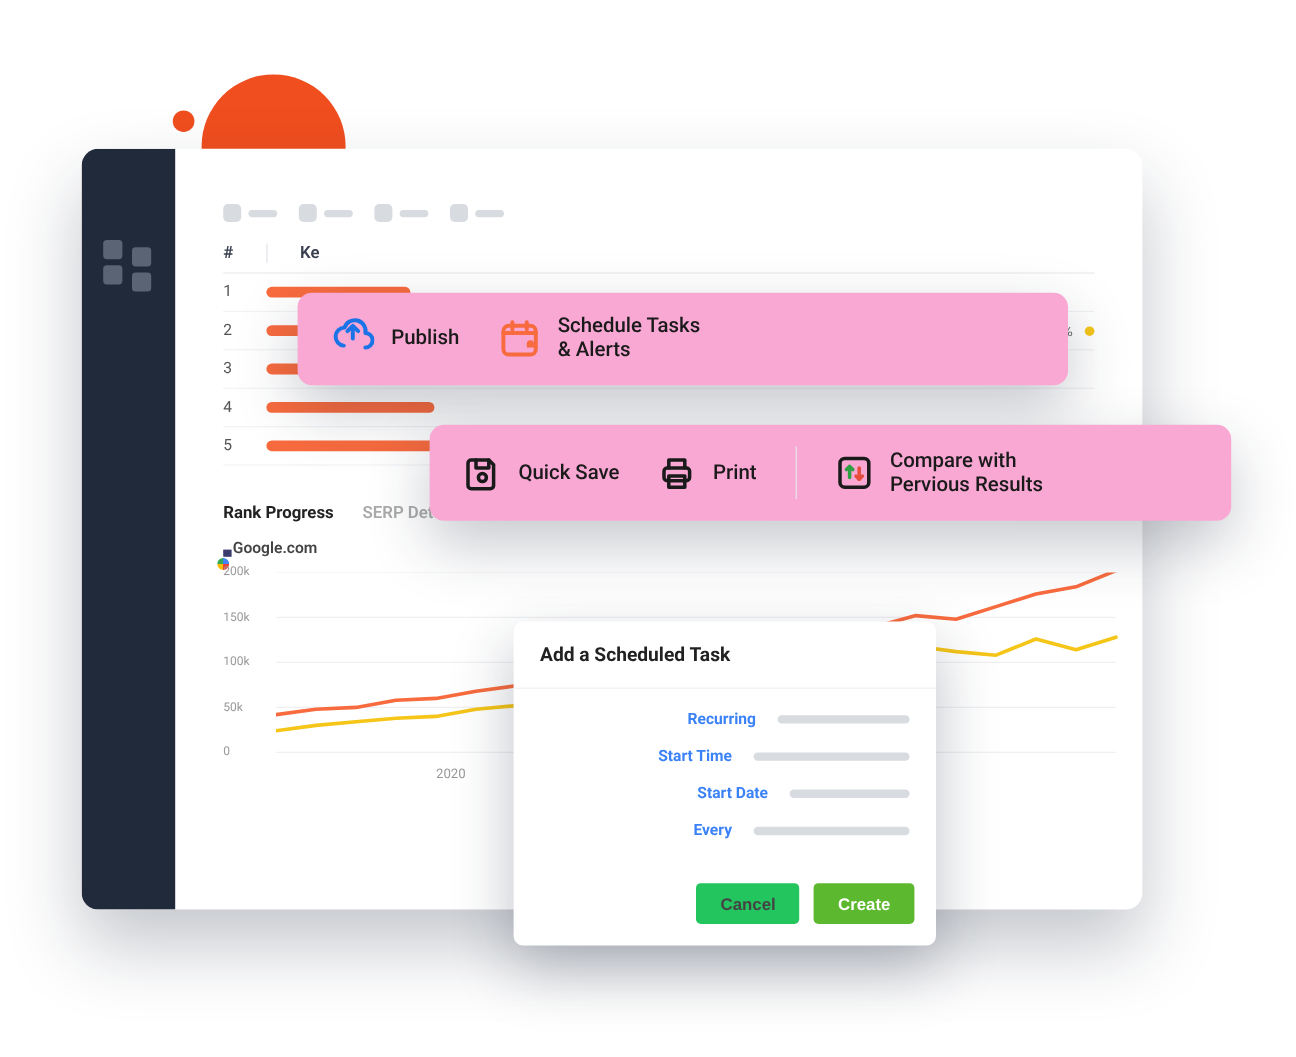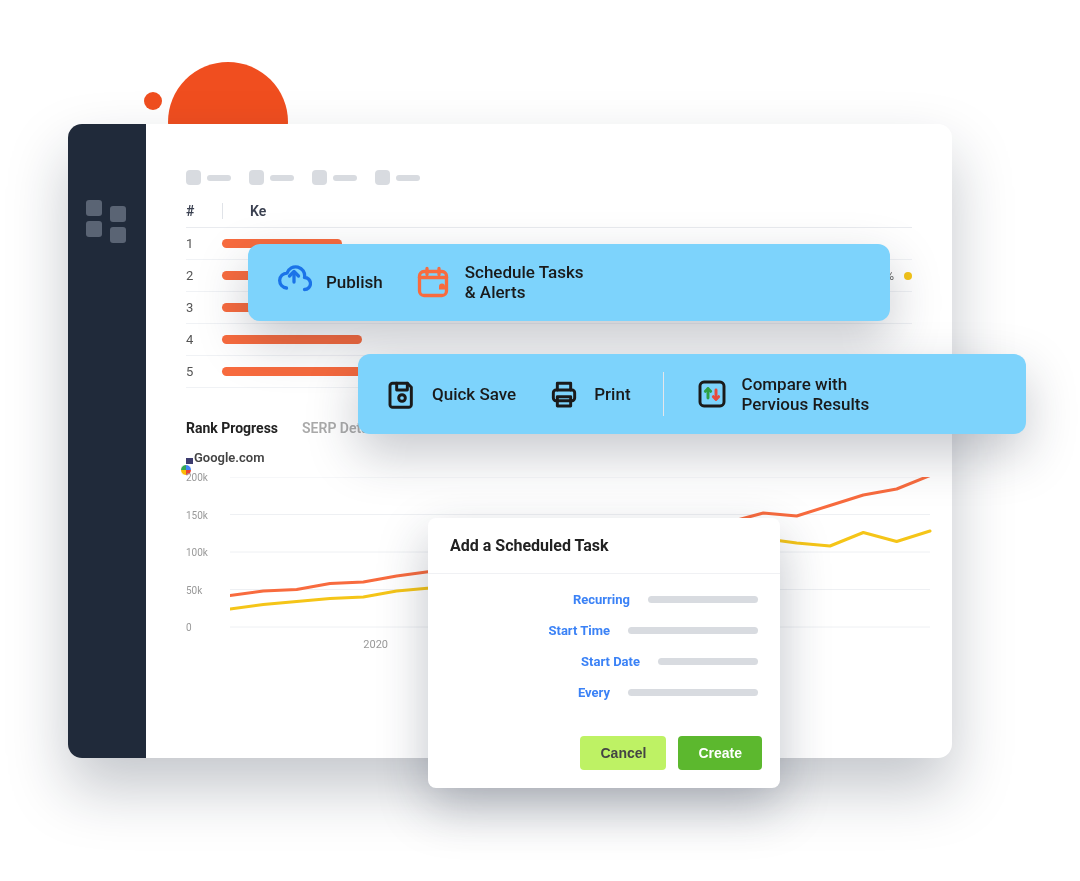--- a/index.html
+++ b/index.html
@@ -42,37 +42,37 @@
 
 .src { margin-top: 14px; display: flex; align-items: center; gap: 8px; font-size: 13px; color: #444; font-weight: 600; }
 
 
 .chart { position: relative; margin-top: 12px; height: 160px; }
 .ylab { position: absolute; left: 0; font-size: 10px; color: #999; transform: translateY(-50%); }
 .xlab { position: absolute; bottom: -14px; font-size: 11px; color: #999; }
 .chart svg { position: absolute; left: 44px; top: 0; }
 
 
-.fab { position: absolute; background: #7dd3fc; border-radius: 12px; box-shadow: 0 20px 50px rgba(30,40,60,.25); display: flex; align-items: center; padding: 18px 28px; gap: 32px; z-index: 5; }
+.fab { position: absolute; background: #f9a8d4; border-radius: 12px; box-shadow: 0 20px 50px rgba(30,40,60,.25); display: flex; align-items: center; padding: 18px 28px; gap: 32px; z-index: 5; }
 .fab1 { left: 248px; top: 244px; width: 642px; }
 .fab2 { left: 358px; top: 354px; width: 668px; }
 .fab-item { display: flex; align-items: center; gap: 14px; font-size: 17px; color: #1a1a1a; font-weight: 500; }
 .fab-item .lbl { line-height: 1.2; }
 .vline { width: 1px; height: 44px; background: #e4e6ea; }
 
 
 .modal { position: absolute; left: 428px; top: 518px; width: 352px; background: #fff; border-radius: 8px; box-shadow: 0 20px 50px rgba(30,40,60,.28); z-index: 6; }
 .modal-h { padding: 18px 22px; font-weight: 700; font-size: 16px; color: #222; border-bottom: 1px solid #f0f1f4; }
 .modal-body { padding: 18px 22px 8px 22px; }
 .mrow { display: flex; align-items: center; justify-content: flex-end; gap: 18px; margin-bottom: 16px; }
 .mlab { font-size: 13px; font-weight: 700; color: #3b82f6; }
 .mplace { width: 130px; height: 7px; background: #d8dbe0; border-radius: 4px; }
 .modal-f { display: flex; justify-content: flex-end; gap: 12px; padding: 12px 18px 18px 18px; }
 .btn { padding: 9px 20px; border-radius: 4px; border: none; font-size: 14px; font-weight: 600; cursor: pointer; }
-.btn-cancel { background: #bef264; color: #444; }
+.btn-cancel { background: #22c55e; color: #444; }
 .btn-create { background: #5cb82e; color: #fff; }
 
 
 svg.ico { width: 36px; height: 36px; stroke-width: 2.2; fill: none; stroke-linecap: round; stroke-linejoin: round; }
 svg.icosm { width: 32px; height: 32px; stroke-width: 2.2; fill: none; stroke-linecap: round; stroke-linejoin: round; }
 
 .flag { width: 18px; height: 12px; background: linear-gradient(to bottom, #b22234 0 7%, #fff 7% 14%, #b22234 14% 21%, #fff 21% 28%, #b22234 28% 35%, #fff 35% 42%, #b22234 42% 49%, #fff 49% 56%, #b22234 56% 63%, #fff 63% 70%, #b22234 70% 77%, #fff 77% 84%, #b22234 84% 100%); position: relative; border-radius: 2px; overflow: hidden; }
 .flag::before { content: ""; position: absolute; left: 0; top: 0; width: 7px; height: 6px; background: #3c3b6e; }
 
 .gdot { width: 12px; height: 12px; border-radius: 50%; background: conic-gradient(#4285f4 0 25%, #ea4335 25% 50%, #fbbc05 50% 75%, #34a853 75% 100%); margin-left: -6px; margin-top: 6px; border: 1px solid #fff; }

